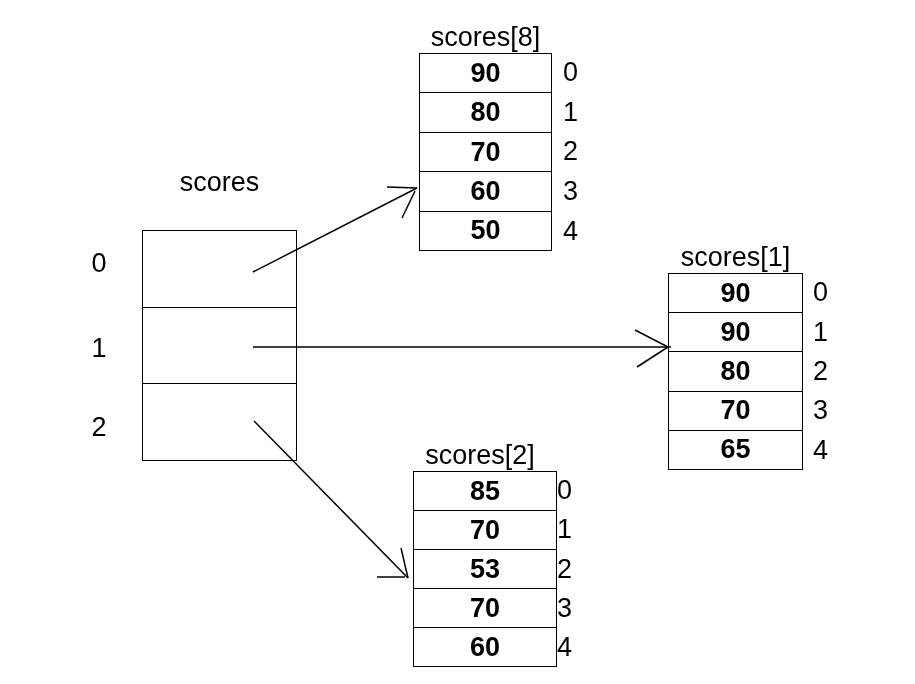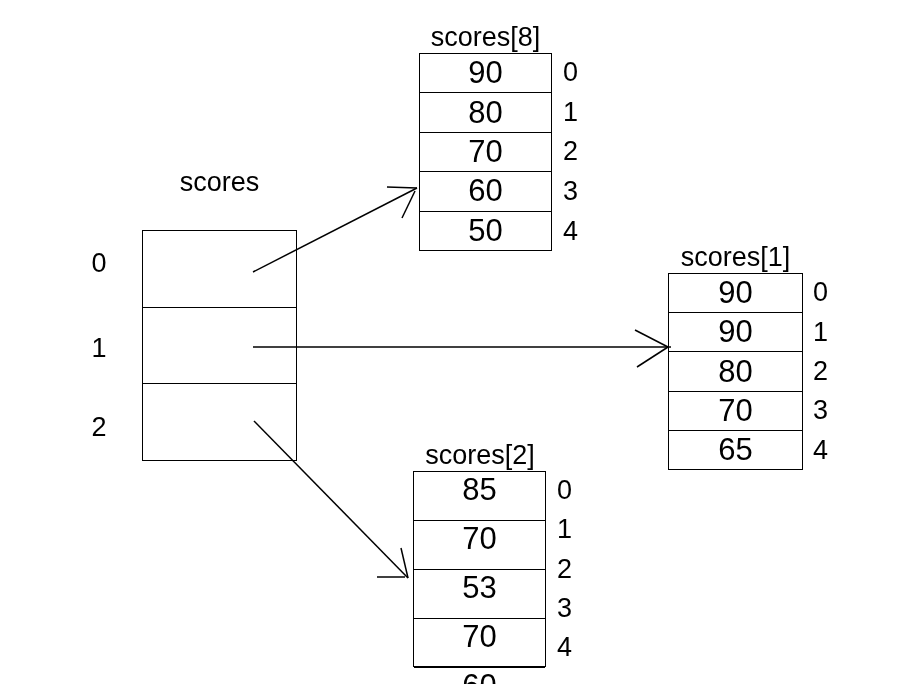--- a/index.html
+++ b/index.html
@@ -30,21 +30,22 @@
     display: flex;
     flex-direction: column;
     background: transparent;
   }
   .array-box .cell {
     flex: 1;
     border-top: 1.5px solid #000;
     display: flex;
     align-items: center;
     justify-content: center;
-    font-size: 31px;
+    font-size: 27px;
+    font-weight: bold;
   }
   .array-box .cell:first-child { border-top: none; }
   .idx-col {
     position: absolute;
     display: flex;
     flex-direction: column;
   }
   .idx-col .icell {
     flex: 1;
     display: flex;
@@ -120,21 +121,21 @@
   </div>
   <div class="idx-col" style="left:813px; top:273px; width:30px; height:197px;">
     <div class="icell">0</div>
     <div class="icell">1</div>
     <div class="icell">2</div>
     <div class="icell">3</div>
     <div class="icell">4</div>
   </div>
 
   <div class="title-label" style="left:413px; top:440px; width:134px;">scores[2]</div>
-  <div class="array-box" style="left:413px; top:471px; width:133px; height:196px;gap:12px;">
+  <div class="array-box" style="left:413px; top:471px; width:144px; height:196px;">
     <div class="cell">85</div>
     <div class="cell">70</div>
     <div class="cell">53</div>
     <div class="cell">70</div>
     <div class="cell">60</div>
   </div>
   <div class="idx-col" style="left:557px; top:471px; width:30px; height:196px;">
     <div class="icell">0</div>
     <div class="icell">1</div>
     <div class="icell">2</div>

